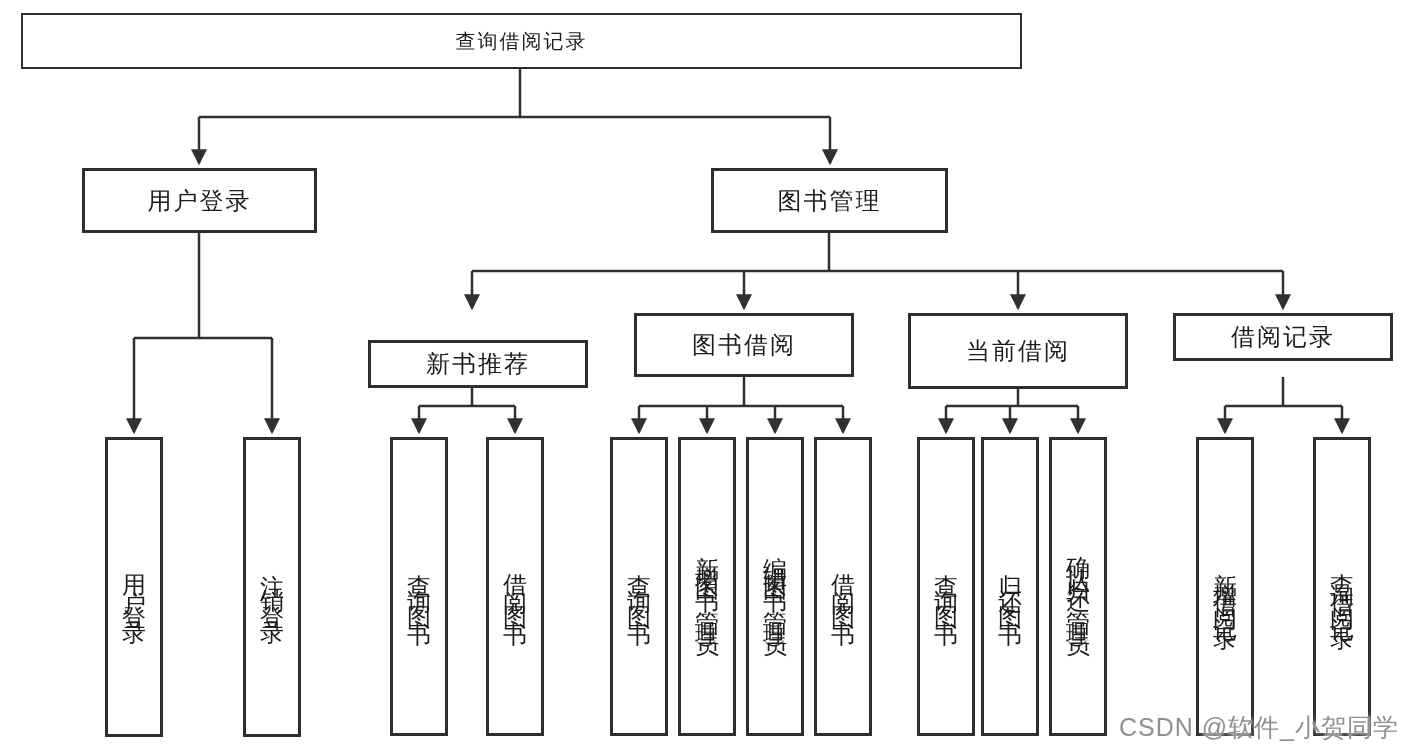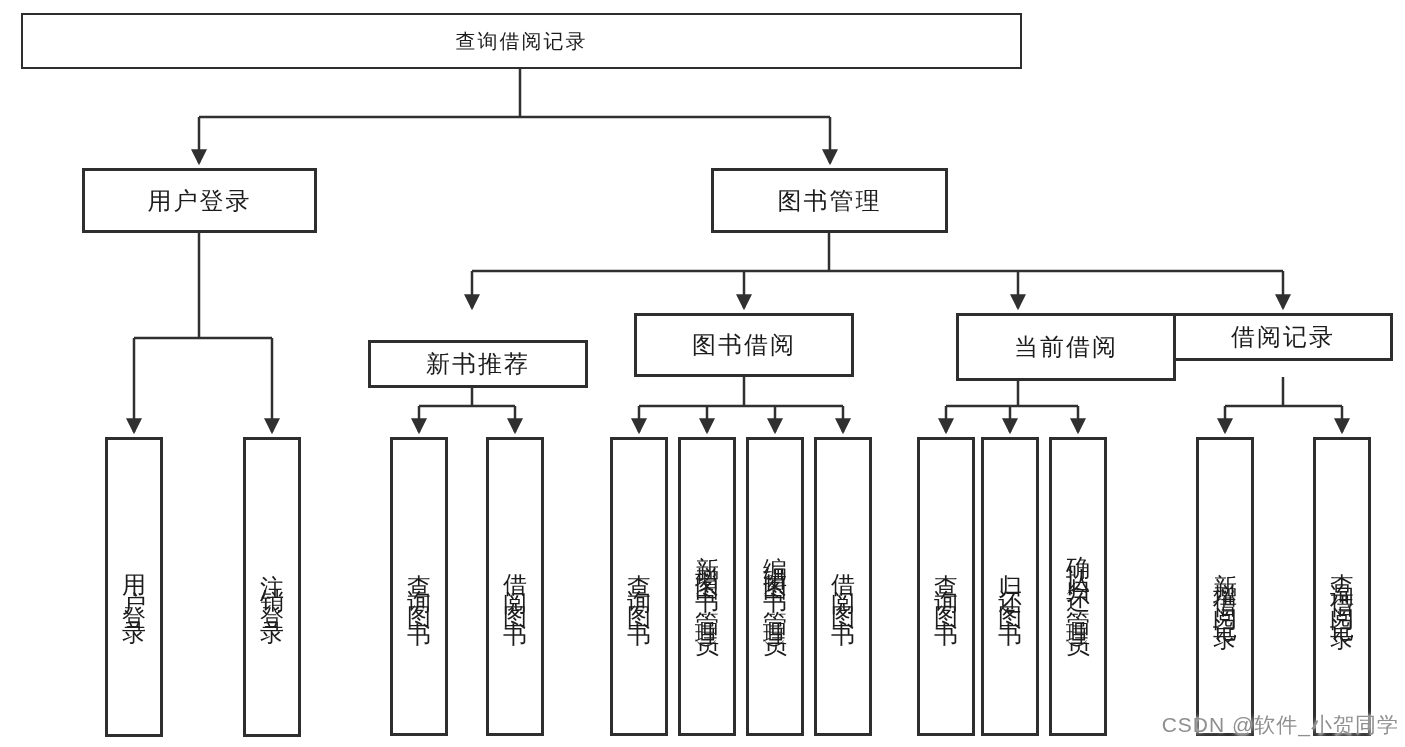--- a/index.html
+++ b/index.html
@@ -31,21 +31,21 @@
     text-orientation:mixed;
     letter-spacing:11px;
     line-height:1;
     white-space:nowrap;
   }
   .vtext.short{letter-spacing:16px;}
   .watermark{
     position:absolute;
     right:6px;
     top:711px;
-    font-size:21px;
+    font-size:25px;
     color:#8f8f8f;
     text-shadow:0 0 3px #ffffff,0 0 6px #ffffff;
     z-index:5;
     letter-spacing:1px;
   }
 </style>
 </head>
 <body>
 
 <div id="stage">
@@ -98,21 +98,21 @@
   <div class="node" style="left:711px;top:168px;width:237px;height:65px;text-align:right;">
     <span>图书管理</span>
   </div>
 
   <div class="node" style="left:368px;top:313px;width:220px;height:48px;margin-top:27px;">
     <span>新书推荐</span>
   </div>
   <div class="node" style="left:634px;top:313px;width:220px;height:64px;text-align:right;">
     <span>图书借阅</span>
   </div>
-  <div class="node" style="left:956px;top:313px;width:220px;height:68px;text-align:center;">
+  <div class="node" style="left:908px;top:313px;width:220px;height:76px;text-align:center;">
     <span>当前借阅</span>
   </div>
   <div class="node" style="left:1173px;top:313px;width:220px;height:48px;">
     <span>借阅记录</span>
   </div>
 
   <div class="node vbox" style="left:105px;top:437px;height:300px;">
     <span class="vtext short">用户登录</span>
   </div>
   <div class="node vbox" style="left:243px;top:437px;height:300px;">

